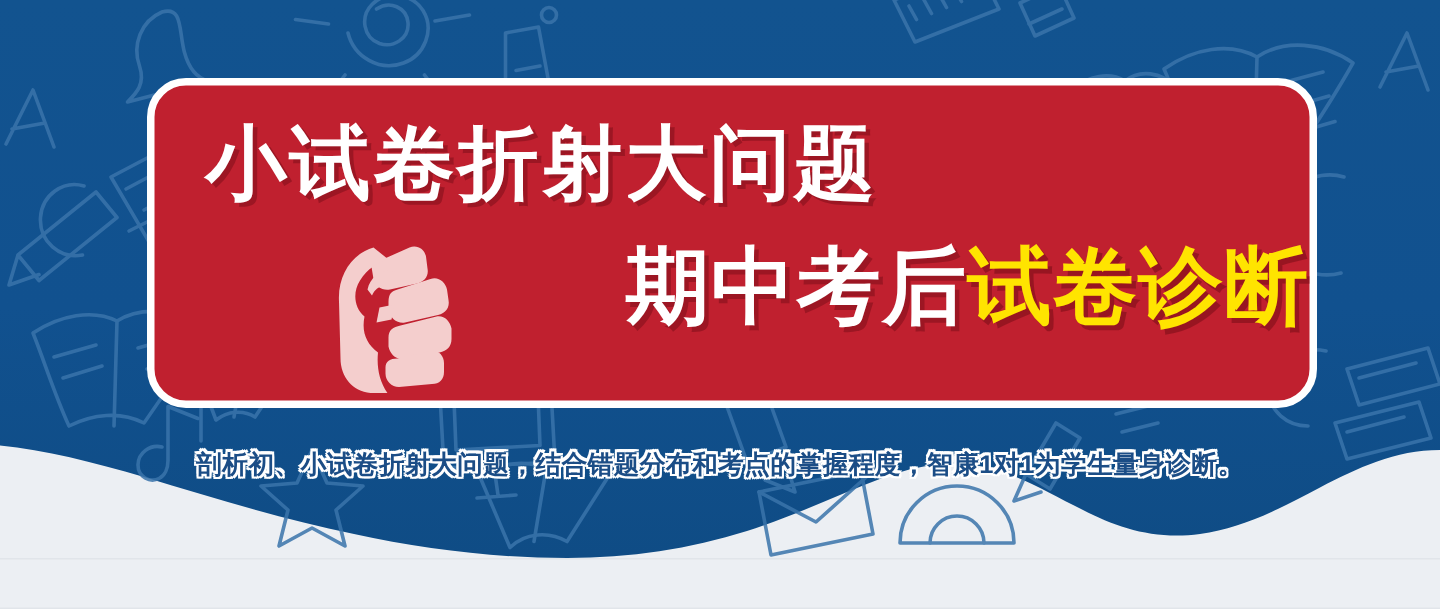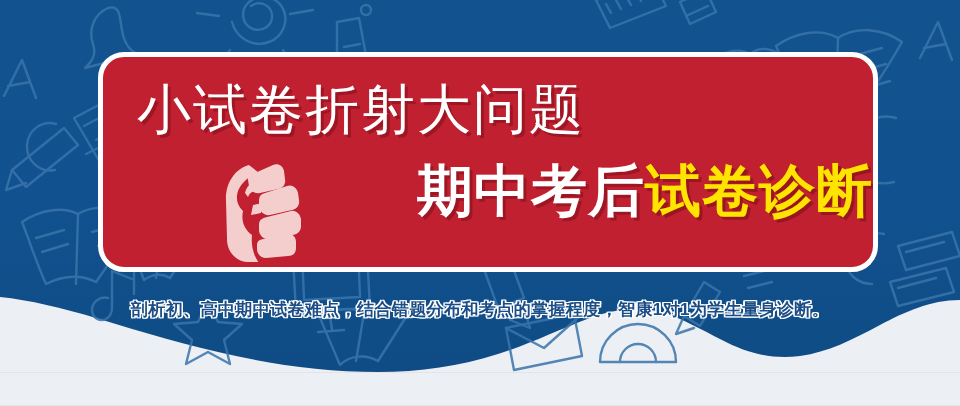--- a/index.html
+++ b/index.html
@@ -63,21 +63,21 @@
   
   .title-line1 {
     position: absolute;
     left: 30px;
     top: 22px;
     width: 720px;
     text-align: left;
     padding-left: 4px;
     font-size: 54px;
     line-height: 60px;
-    font-weight: normal;
+    font-weight: bold;
     letter-spacing: 2px;
     color: #ffffff;
     text-shadow: 3px 3px 0 rgba(125,15,25,0.55);
     white-space: nowrap;
   }
   .title-line2 {
     position: absolute;
     left: 0px;
     top: 103px;
     width: 770px;
@@ -306,18 +306,18 @@
       </svg>
     </div>
 
     <div class="title-line1">小试卷折射大问题</div>
 
     <div class="title-line2">
       <span class="t2-white">期中考后</span><span class="t2-yellow">试卷诊断</span>
     </div>
   </div>
 
-  <div class="subtitle">剖析初、高中期中试卷难点，结合错题分布和考点的掌握程度，智康1对1为学生量身诊断。</div>
+  <div class="subtitle">剖析初、小试卷折射大问题，结合错题分布和考点的掌握程度，智康1对1为学生量身诊断。</div>
 
   <div class="hairline one"></div>
   <div class="hairline two"></div>
 
 </div>
 
 </body></html>

